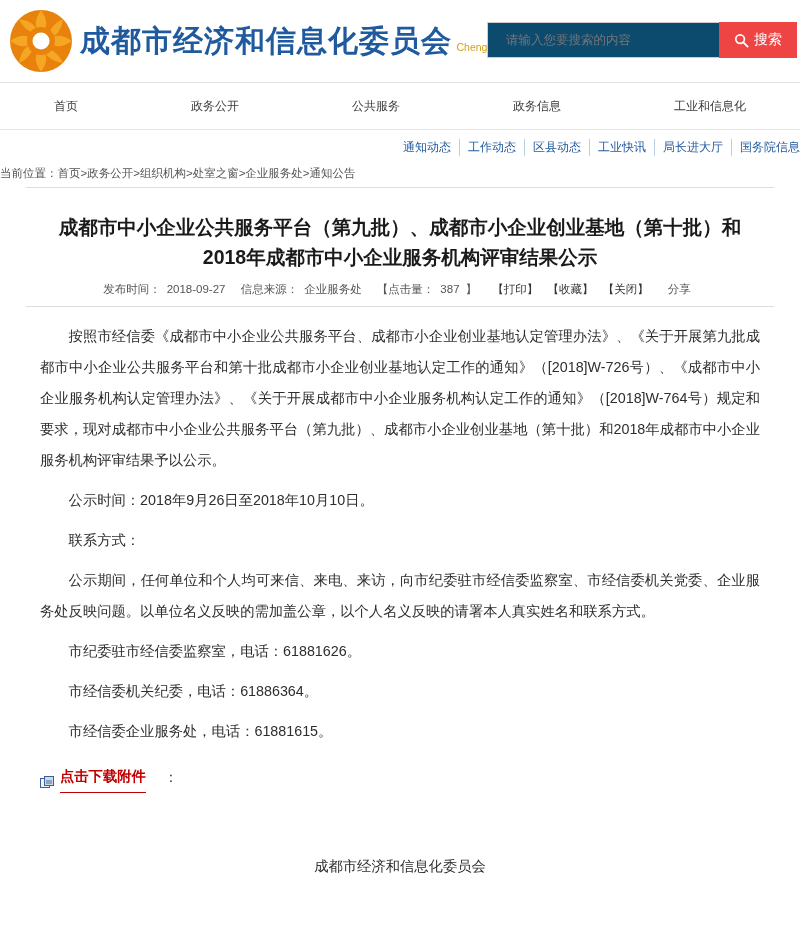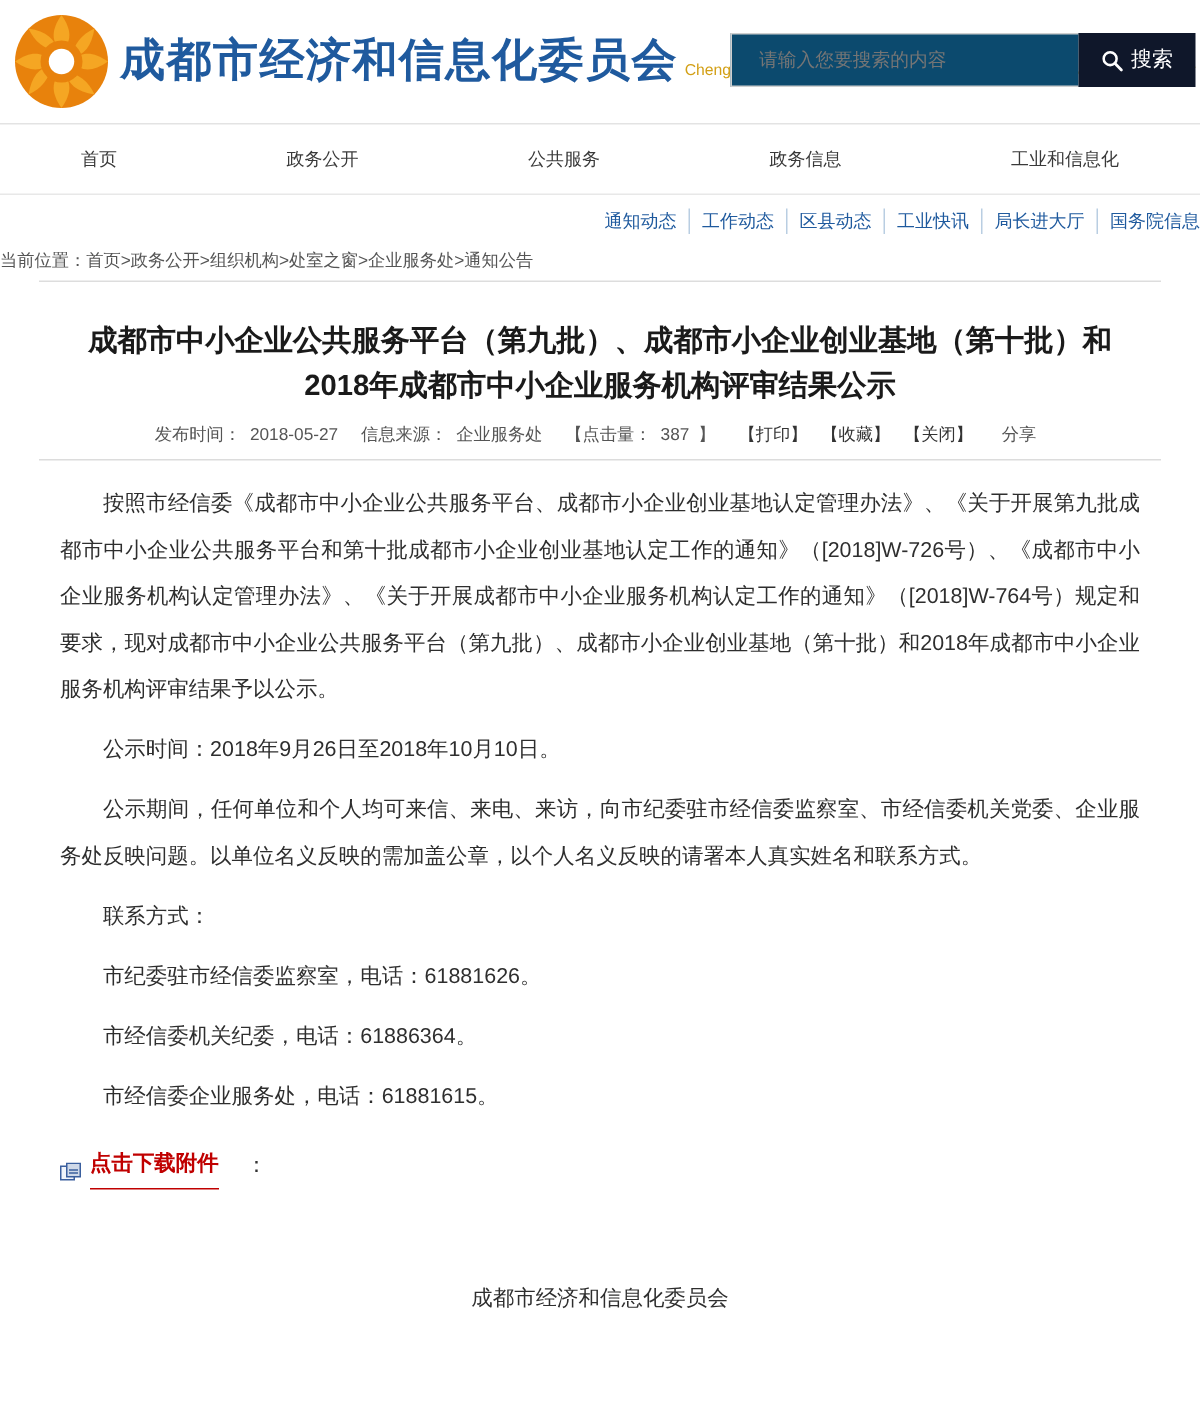--- a/index.html
+++ b/index.html
@@ -54,21 +54,21 @@
     outline: none;
     font-size: 12.5px;
     color: #9a9a9a;
     padding: 0 18px;
     background: #0c4a6e;
     font-family: "Liberation Sans", sans-serif;
   }
   .search-btn {
     width: 78px;
     height: 36px;
-    background: #0f172a;
+    background: #ef4444;
     color: #fff;
     border: none;
     font-size: 14px;
     display: flex;
     align-items: center;
     justify-content: center;
     gap: 5px;
     cursor: pointer;
     font-family: "Liberation Sans", sans-serif;
   }
@@ -264,34 +264,34 @@
   <span class="label">当前位置：</span>
   <span class="path">首页&gt;政务公开&gt;组织机构&gt;处室之窗&gt;企业服务处&gt;通知公告</span>
 </div>
 
 <div class="article">
   <div class="divider-top"></div>
 
   <div class="art-title">成都市中小企业公共服务平台（第九批）、成都市小企业创业基地（第十批）和2018年成都市中小企业服务机构评审结果公示</div>
 
   <div class="meta">
-    <span><span>发布时间：</span><span>2018-05-27</span></span>
+    <span><span>发布时间：</span><span>2018-09-27</span></span>
     <span><span>信息来源：</span><span>企业服务处</span></span>
     <span><span>【点击量：</span><span>387</span><span>】</span></span>
     <span class="act">【打印】</span>
     <span class="act">【收藏】</span>
     <span class="act">【关闭】</span>
     <span class="share">分享</span>
   </div>
 
   <div class="body-text">
     <p class="indent">按照市经信委《成都市中小企业公共服务平台、成都市小企业创业基地认定管理办法》、《关于开展第九批成都市中小企业公共服务平台和第十批成都市小企业创业基地认定工作的通知》（[2018]W-726号）、《成都市中小企业服务机构认定管理办法》、《关于开展成都市中小企业服务机构认定工作的通知》（[2018]W-764号）规定和要求，现对成都市中小企业公共服务平台（第九批）、成都市小企业创业基地（第十批）和2018年成都市中小企业服务机构评审结果予以公示。</p>
     <p class="indent">公示时间：2018年9月26日至2018年10月10日。</p>
+    <p class="indent">联系方式：</p>
     <p class="indent">公示期间，任何单位和个人均可来信、来电、来访，向市纪委驻市经信委监察室、市经信委机关党委、企业服务处反映问题。以单位名义反映的需加盖公章，以个人名义反映的请署本人真实姓名和联系方式。</p>
-    <p class="indent">联系方式：</p>
     <p class="indent">市纪委驻市经信委监察室，电话：61881626。</p>
     <p class="indent">市经信委机关纪委，电话：61886364。</p>
     <p class="indent">市经信委企业服务处，电话：61881615。</p>
 
     <div class="attach-line">
       <span class="attach-icon">
         <svg width="16" height="14" viewBox="0 0 16 14">
           <rect x="0.5" y="2.5" width="9" height="9" fill="#f0f4fa" stroke="#3a5f9e" stroke-width="1"></rect>
           <rect x="4.5" y="0.5" width="9" height="9" fill="#cfd9e8" stroke="#3a5f9e" stroke-width="1"></rect>
           <line x1="6" y1="5" x2="12" y2="5" stroke="#3a5f9e" stroke-width="0.9"></line>

